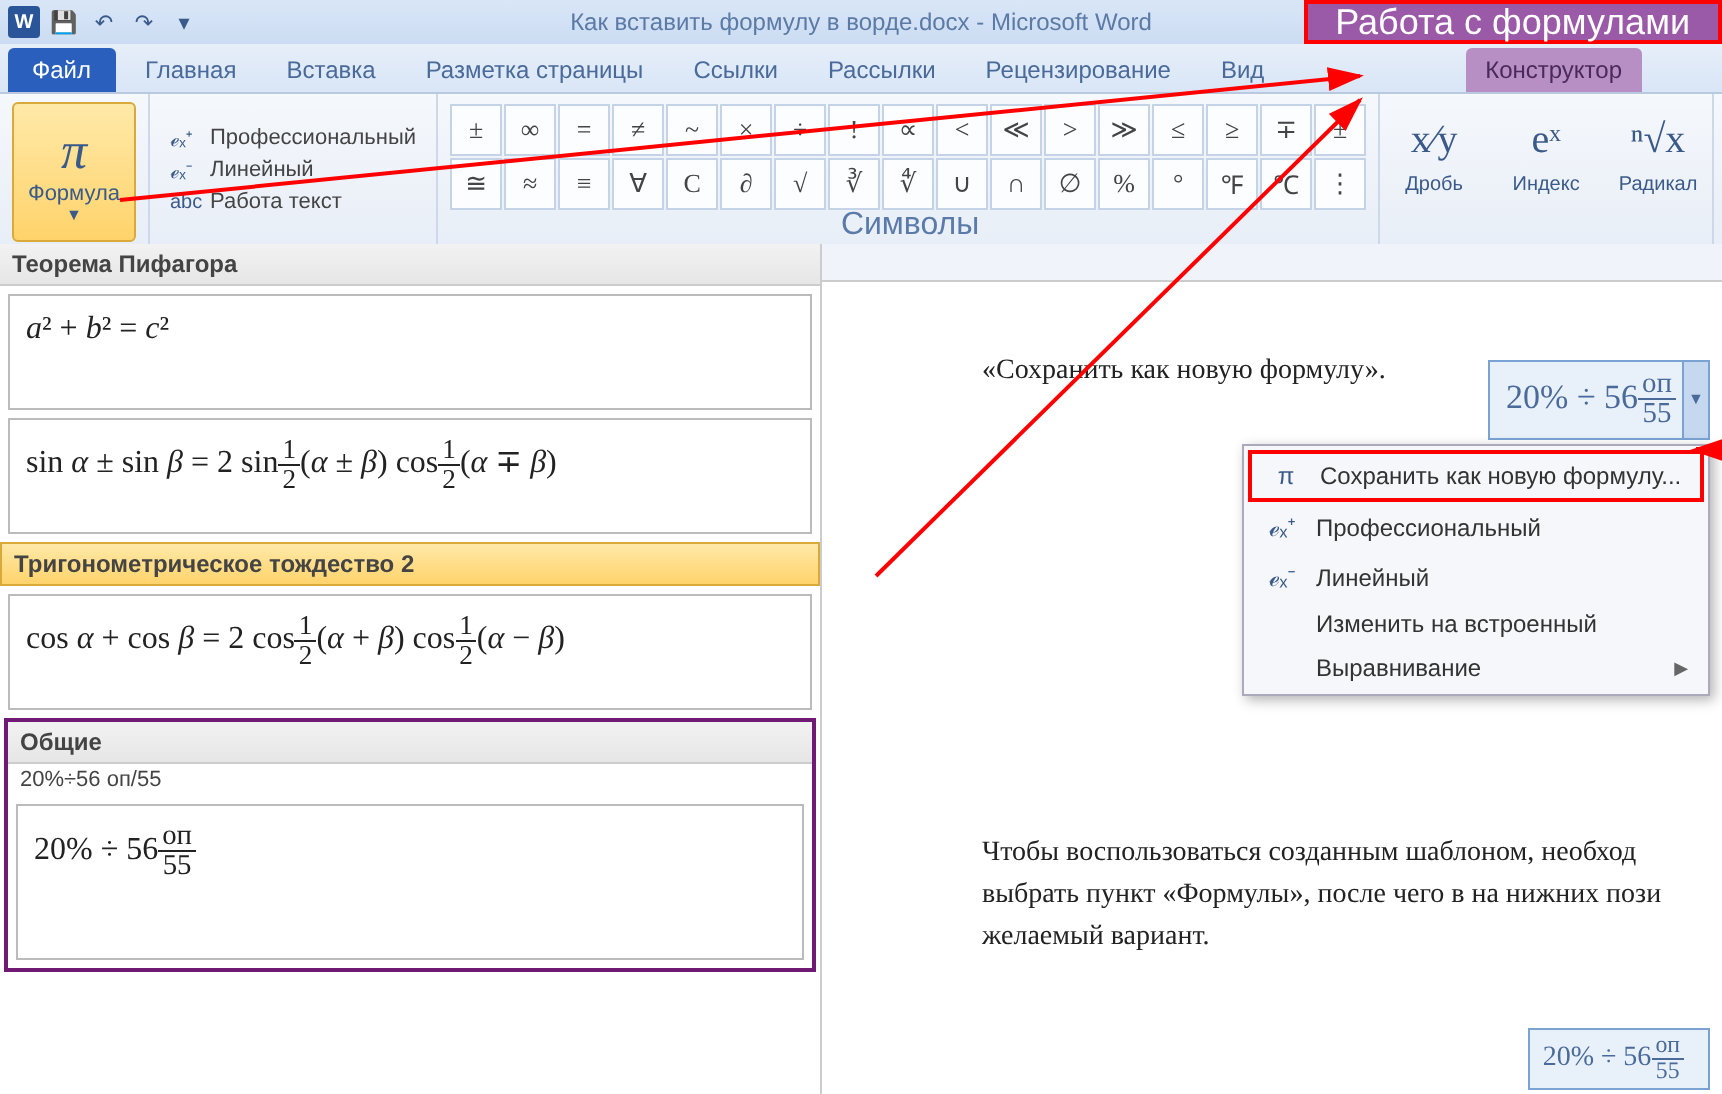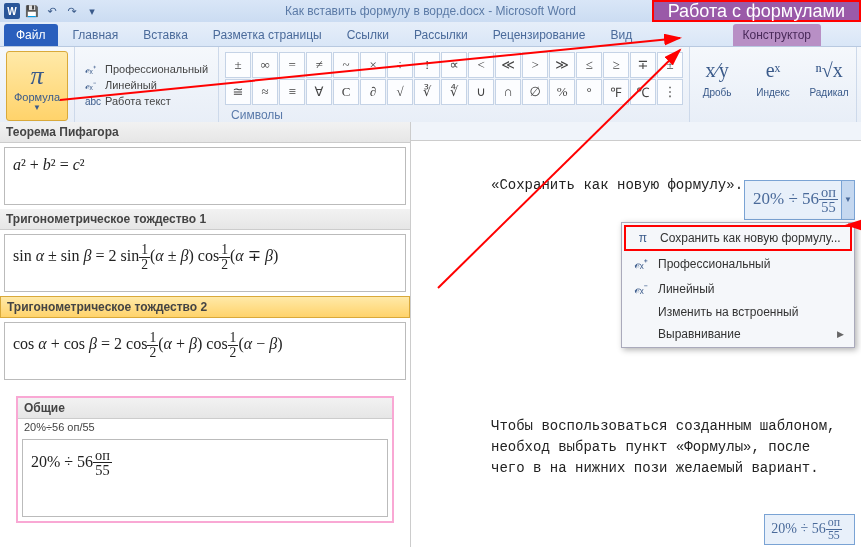--- a/index.html
+++ b/index.html
@@ -8,43 +8,43 @@
 .titlebar .qat .w-icon{width:16px;height:16px;background:#2a5699;color:#fff;font-weight:bold;font-size:10px;display:flex;align-items:center;justify-content:center;border-radius:2px}
 .titlebar .qat .i{width:16px;height:16px;display:flex;align-items:center;justify-content:center;color:#3a5a8a}
 .titlebar .title{position:absolute;left:0;right:0;text-align:center;color:#5b7aa6;font-size:12px;pointer-events:none}
 .contextual-tab{position:absolute;right:0;top:0;height:22px;background:#9a5aa8;color:#fff;display:flex;align-items:center;padding:0 14px;font-size:18px;border:2px solid red;box-sizing:border-box}
 .tabs{height:24px;background:linear-gradient(#e6eef9,#d9e6f7);display:flex;align-items:flex-end;padding-left:4px;gap:5px;border-bottom:1px solid #b8c9e0}
 .tab{padding:4px 10px;color:#4a6a9a;font-size:12px;cursor:pointer}
 .tab.file{background:#2a5fbd;color:#fff;border-radius:3px 3px 0 0;padding:4px 12px}
 .tab.active{background:#b88fc5;color:#4a2a5a;border-radius:3px 3px 0 0}
 .ribbon{height:76px;background:linear-gradient(#f5f8fc,#e8eef7);border-bottom:1px solid #b8c9e0;display:flex;position:relative}
 .rgroup{border-right:1px solid #cdd9ea;padding:2px 6px;display:flex;flex-direction:column;position:relative}
-.rgroup .lbl{position:absolute;bottom:1px;left:12px;right:0;font-size:12px;color:#5a7aaa}
+.rgroup .lbl{position:absolute;bottom:1px;left:2px;right:0;text-align:center;font-size:16px;color:#5a7aaa}
 .formula-btn{width:60px;display:flex;flex-direction:column;align-items:center;justify-content:center;background:linear-gradient(#ffe9a8,#ffd36b);border:1px solid #d9a93a;border-radius:3px;height:68px;margin-top:2px}
 .formula-btn .pi{font-family:"Cambria Math",serif;font-size:26px;font-style:italic;color:#3a5a8a}
 .formula-btn .t{font-size:11px;color:#3a5a8a}
 .fmt-opts{display:flex;flex-direction:column;gap:2px;padding:2px 4px;justify-content:center;height:68px}
 .fmt-opts .opt{display:flex;align-items:center;gap:4px;font-size:11px;color:#444}
 .fmt-opts .ico{width:16px;height:14px;font-size:10px;color:#3a5a8a;display:flex;align-items:center}
 .sym-grid{display:grid;grid-template-columns:repeat(17,26px);grid-template-rows:26px 26px;gap:1px;padding:3px 0}
 .sym{border:1px solid #c5d3e6;background:#fcfdff;display:flex;align-items:center;justify-content:center;font-size:13px;font-family:"Cambria Math",serif;cursor:pointer}
 .struct{display:flex;gap:14px;padding-top:4px}
 .struct .sb{display:flex;flex-direction:column;align-items:center;width:42px;cursor:pointer}
 .struct .sb .sg{font-family:"Cambria Math",serif;font-size:20px;color:#3a5a8a;height:34px;display:flex;align-items:center}
 .struct .sb .st{font-size:10px;color:#3a5a8a;text-align:center}
 .workspace{position:absolute;top:122px;left:0;right:0;bottom:0;display:flex}
 .gallery{width:410px;background:#fff;border-right:1px solid #ccc;overflow:hidden;font-size:12px}
 .g-head{background:linear-gradient(#f2f2f2,#e6e6e6);padding:3px 6px;font-weight:bold;color:#444;border-bottom:1px solid #ccc}
 .g-head.sel{background:linear-gradient(#ffe9a8,#ffd36b);border:1px solid #d9a93a}
 .g-item{border:1px solid #bbb;margin:4px;padding:8px;font-family:"Cambria Math",serif;font-size:16px;color:#222;min-height:40px}
 .g-sub{padding:2px 6px;font-size:11px;color:#444}
-.redbox{border:2px solid #f9a8d4;margin:16px}
+.redbox{border:2px solid #701a75;margin:2px}
 .doc-area{flex:1;position:relative;background:#fff}
 .ruler{height:18px;background:#f0f4fa;border-bottom:1px solid #ccc;position:relative;font-size:8px;color:#888}
-.doc{padding:20px 20px 20px 80px;font-family:Liberation Mono, monospace;font-size:14px;color:#222;line-height:1.5}
+.doc{padding:20px 20px 20px 80px;font-family:Liberation Serif, serif;font-size:14px;color:#222;line-height:1.5}
 .eq-obj{position:absolute;right:6px;top:58px;border:1px solid #7aa3d4;background:#e8f0fa;padding:4px 16px 4px 8px;font-family:"Cambria Math",serif;font-size:17px;color:#4a6a9a}
 .eq-obj .dd{position:absolute;right:0;top:0;bottom:0;width:12px;background:#c5d8f0;border-left:1px solid #7aa3d4;display:flex;align-items:center;justify-content:center;font-size:8px}
 .ctx-menu{position:absolute;right:6px;top:100px;width:228px;background:#f5f7fa;border:1px solid #aab;box-shadow:2px 2px 6px rgba(0,0,0,.3);padding:2px}
 .ctx-menu .mi{display:flex;align-items:center;padding:4px 8px;gap:8px;font-size:12px;color:#333;cursor:pointer}
 .ctx-menu .mi .mic{width:18px;text-align:center;color:#3a5a8a;font-size:12px}
 .ctx-menu .mi.hl{border:2px solid red}
 .ctx-menu .mi .arr{margin-left:auto;font-size:9px;color:#666}
 svg.arrows{position:absolute;top:0;left:0;pointer-events:none}
 .frac{display:inline-block;text-align:center;vertical-align:middle;font-size:.85em;line-height:1}
 .frac .n{display:block;border-bottom:1px solid currentColor;padding:0 2px}
@@ -157,21 +157,20 @@
         </div>
     </div>
   </div>
 </div>
 
 <div class="workspace">
 
   <div class="gallery">
     <div class="g-head">Теорема Пифагора</div>
     <div class="g-item"><i>a</i>² + <i>b</i>² = <i>c</i>²</div>
-    <div class="g-head">Тригонометрическое тождество 1</div>
     <div class="g-item">sin <i>α</i> ± sin <i>β</i> = 2 sin<span class="frac"><span class="n">1</span><span class="d">2</span></span>(<i>α</i> ± <i>β</i>) cos<span class="frac"><span class="n">1</span><span class="d">2</span></span>(<i>α</i> ∓ <i>β</i>)</div>
     <div class="g-head sel">Тригонометрическое тождество 2</div>
     <div class="g-item">cos <i>α</i> + cos <i>β</i> = 2 cos<span class="frac"><span class="n">1</span><span class="d">2</span></span>(<i>α</i> + <i>β</i>) cos<span class="frac"><span class="n">1</span><span class="d">2</span></span>(<i>α</i> − <i>β</i>)</div>
     <div class="redbox">
       <div class="g-head">Общие</div>
       <div class="g-sub">20%÷56 оп/55</div>
       <div class="g-item" style="min-height:60px">20% ÷ 56<span class="frac" style="font-size:.9em"><span class="n">оп</span><span class="d">55</span></span></div>
     </div>
   </div>
 

